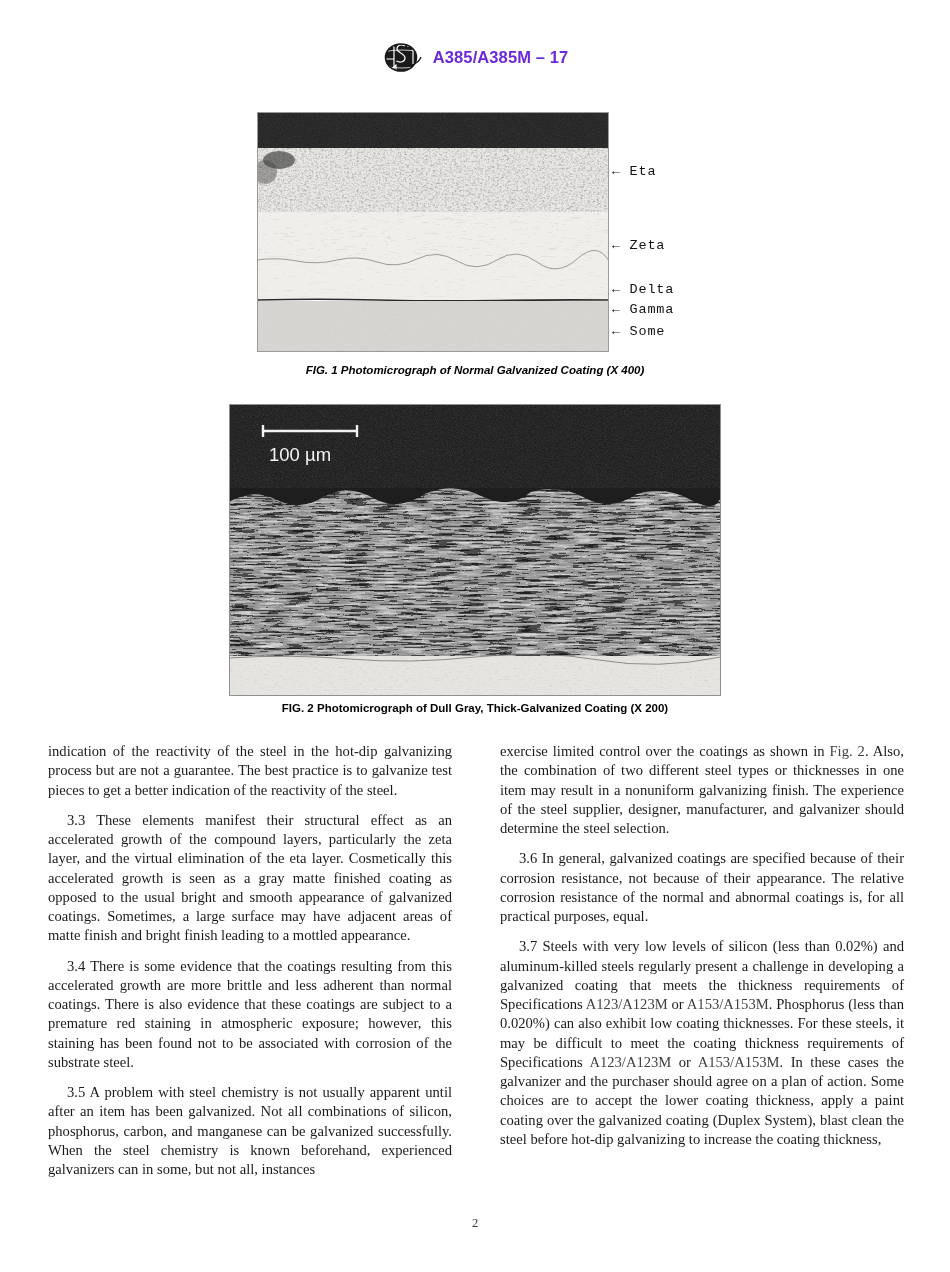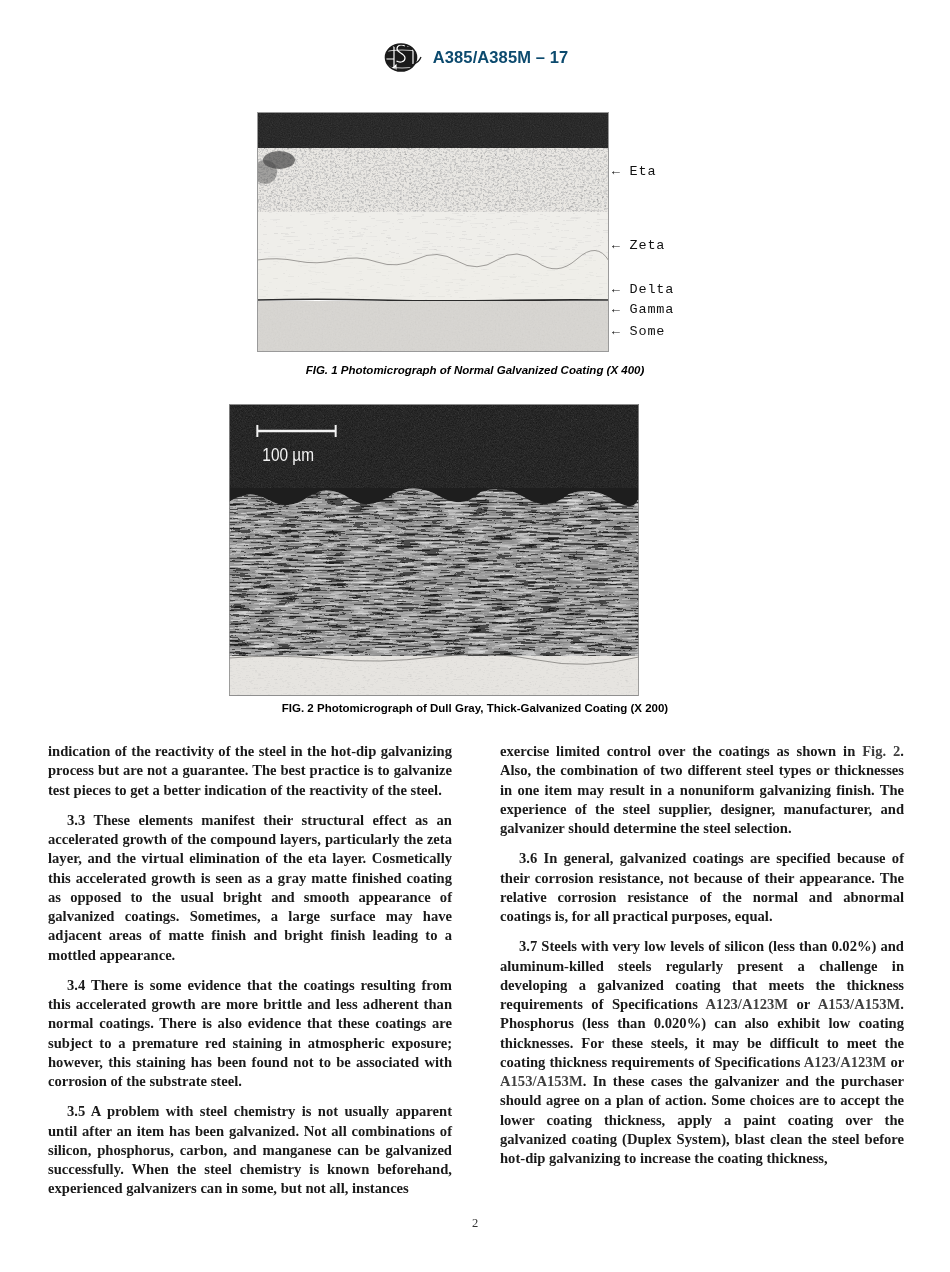--- a/index.html
+++ b/index.html
@@ -30,38 +30,38 @@
   .astm-logo {
     width: 40px;
     height: 31px;
     display: block;
   }
   .header-title {
     font-family: "Liberation Sans", sans-serif;
     font-size: 16.5px;
     font-weight: bold;
     letter-spacing: 0.1px;
-    color: #0c4a6e;
+    color: #6d28d9;
     white-space: nowrap;
   }
 
   
   .figure {
     position: absolute;
   }
   .fig1-wrap {
     left: 257px;
     top: 112px;
     width: 352px;
     height: 240px;
   }
   .fig2-wrap {
     left: 229px;
     top: 404px;
-    width: 410px;
+    width: 492px;
     height: 292px;
   }
   .micrograph {
     width: 100%;
     height: 100%;
     display: block;
   }
 
   .fig-caption {
     position: absolute;
@@ -103,21 +103,20 @@
   }
 
   
   .body-columns {
     position: absolute;
     top: 742px;
     left: 48px;
     width: 856px;
     display: flex;
     gap: 48px;
-    font-weight: bold;
   }
   .column {
     width: 411px;
   }
   p.para {
     margin: 0 0 0 0;
     font-size: 14.6px;
     line-height: 19.25px;
     text-align: justify;
     text-justify: inter-word;

